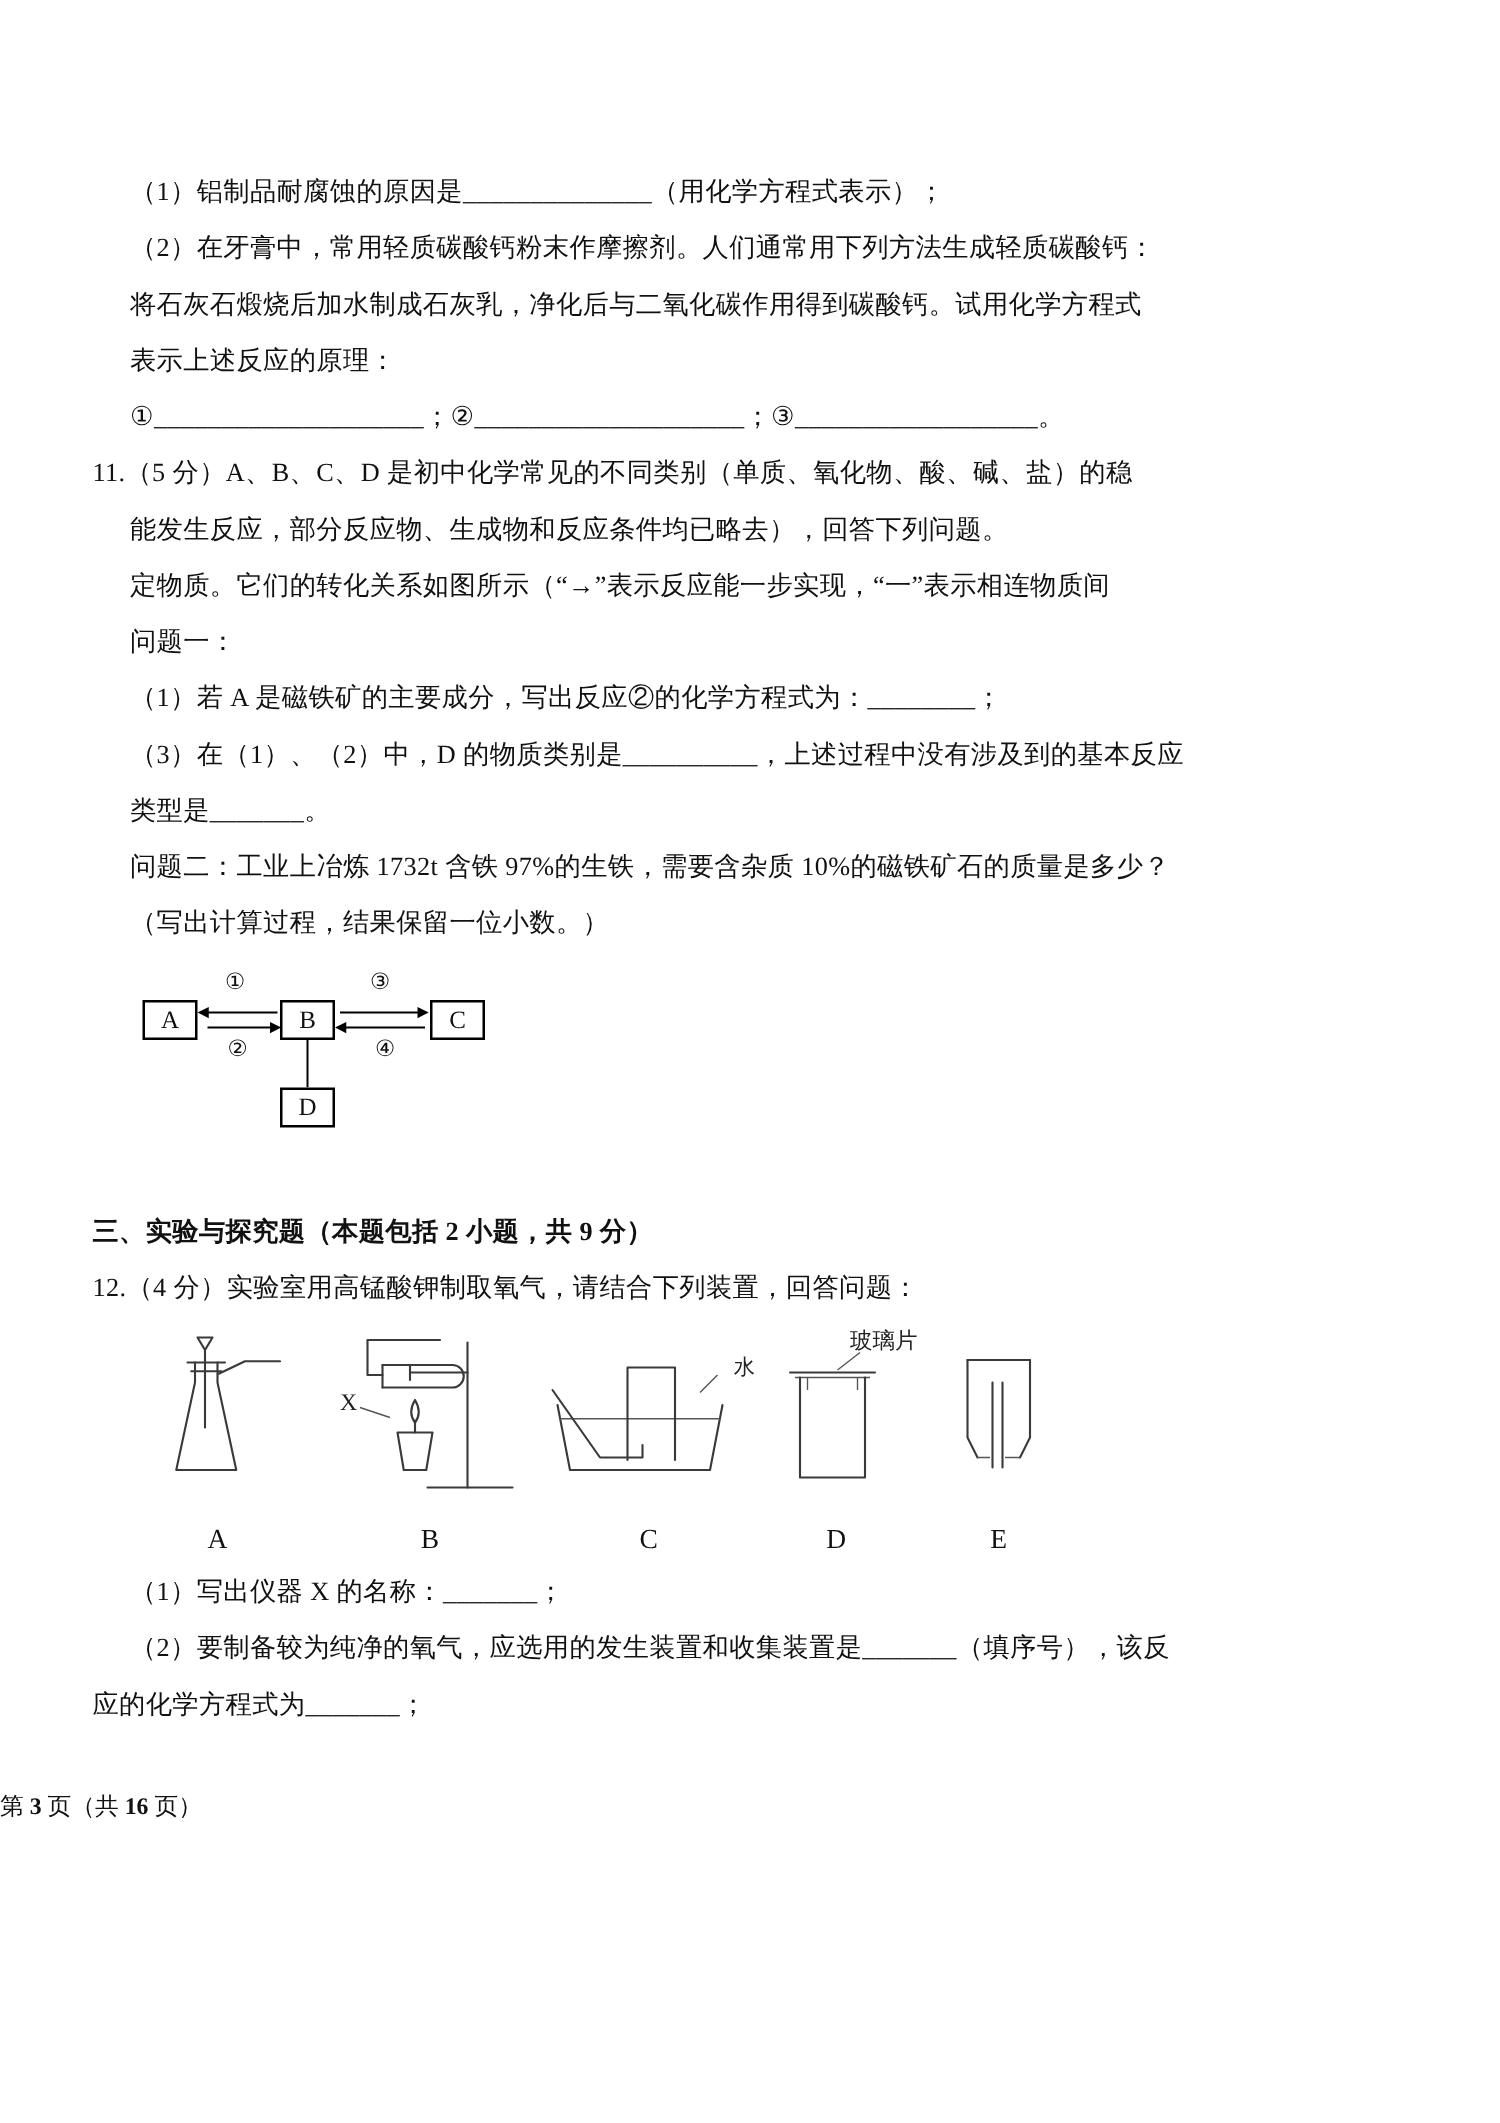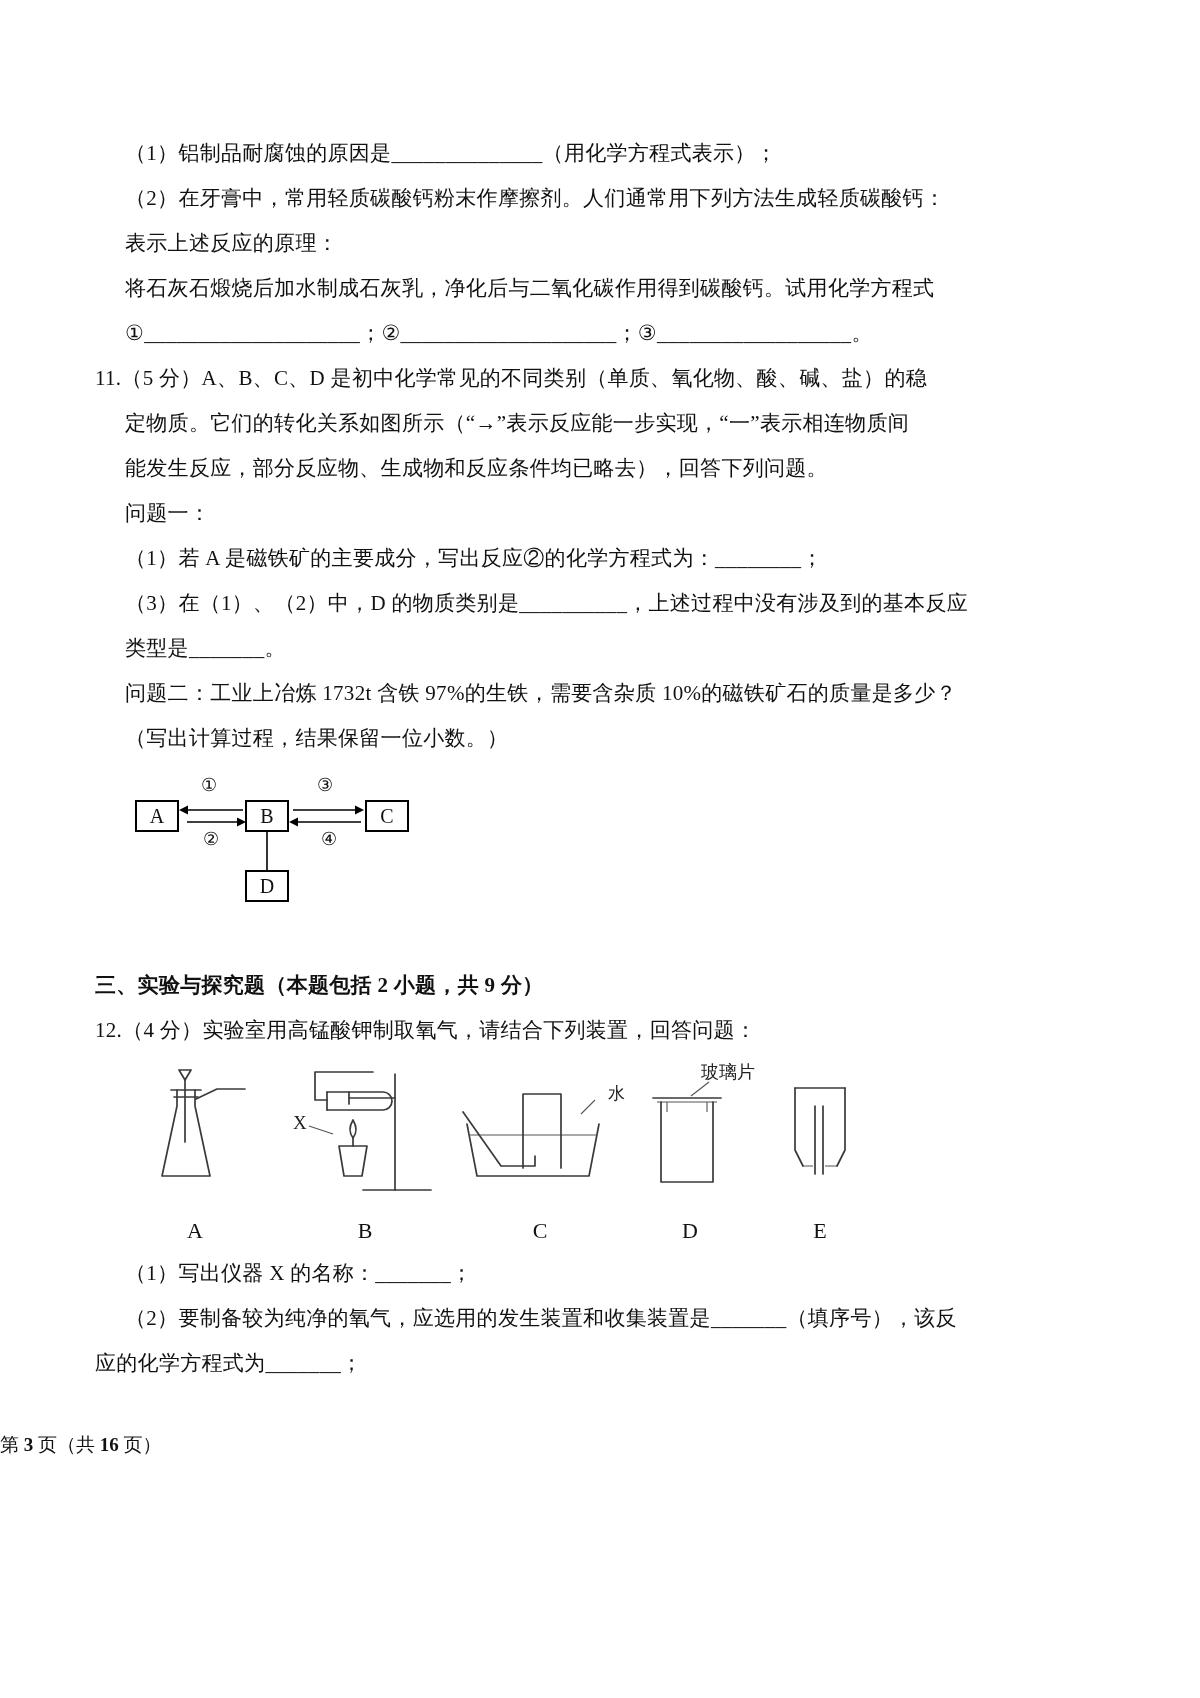--- a/index.html
+++ b/index.html
@@ -5,21 +5,21 @@
   * { box-sizing: border-box; margin: 0; padding: 0; }
   html,body { background:#ffffff; }
   body {
     width:1200px; height:1698px;
     font-family:"Liberation Serif","DejaVu Serif",serif;
     color:#111;
   }
   .page {
     position:relative;
     width:1200px; height:1698px;
-    padding:140px 170px 0 95px;
+    padding:140px 170px 0 74px;
     background:#fff;
     overflow:hidden;
   }
   .line {
     font-size:21px;
     line-height:27px;
     margin:0 0 18px 0;
     letter-spacing:0.3px;
     white-space:nowrap;
   }
@@ -73,27 +73,27 @@
   .blackline { stroke:#000; stroke-width:1.6; }
   .arrowhead { fill:#000; stroke:none; }
 </style>
 </head>
 <body>
 
 <div class="page">
 
   <p class="line indent">（1）铝制品耐腐蚀的原因是______________（用化学方程式表示）；</p>
   <p class="line indent">（2）在牙膏中，常用轻质碳酸钙粉末作摩擦剂。人们通常用下列方法生成轻质碳酸钙：</p>
+  <p class="line indent">将石灰石煅烧后加水制成石灰乳，净化后与二氧化碳作用得到碳酸钙。试用化学方程式</p>
   <p class="line indent">表示上述反应的原理：</p>
-  <p class="line indent">将石灰石煅烧后加水制成石灰乳，净化后与二氧化碳作用得到碳酸钙。试用化学方程式</p>
   <p class="line indent">①____________________；②____________________；③__________________。</p>
 
   <p class="line">11.（5 分）A、B、C、D 是初中化学常见的不同类别（单质、氧化物、酸、碱、盐）的稳</p>
+  <p class="line indent">能发生反应，部分反应物、生成物和反应条件均已略去），回答下列问题。</p>
   <p class="line indent">定物质。它们的转化关系如图所示（“→”表示反应能一步实现，“一”表示相连物质间</p>
-  <p class="line indent">能发生反应，部分反应物、生成物和反应条件均已略去），回答下列问题。</p>
   <p class="line indent">问题一：</p>
   <p class="line indent">（1）若 A 是磁铁矿的主要成分，写出反应②的化学方程式为：________；</p>
   <p class="line indent">（3）在（1）、（2）中，D 的物质类别是__________，上述过程中没有涉及到的基本反应</p>
   <p class="line indent">类型是_______。</p>
   <p class="line indent">问题二：工业上冶炼 1732t 含铁 97%的生铁，需要含杂质 10%的磁铁矿石的质量是多少？</p>
   <p class="line indent">（写出计算过程，结果保留一位小数。）</p>
 
   <div class="tdiagram">
     <svg width="340" height="150" viewBox="0 0 340 150">
 

